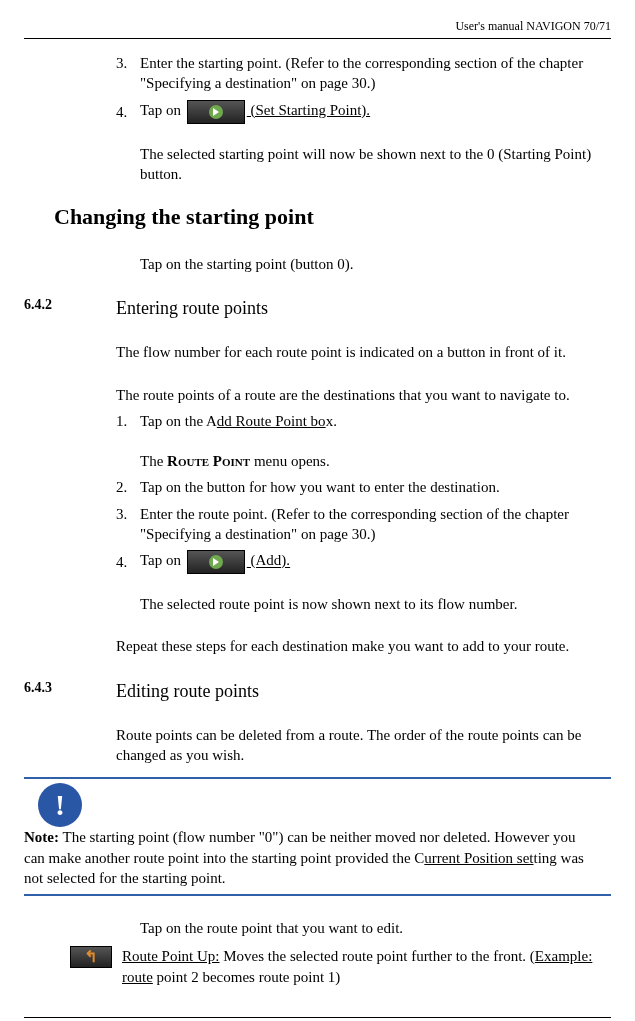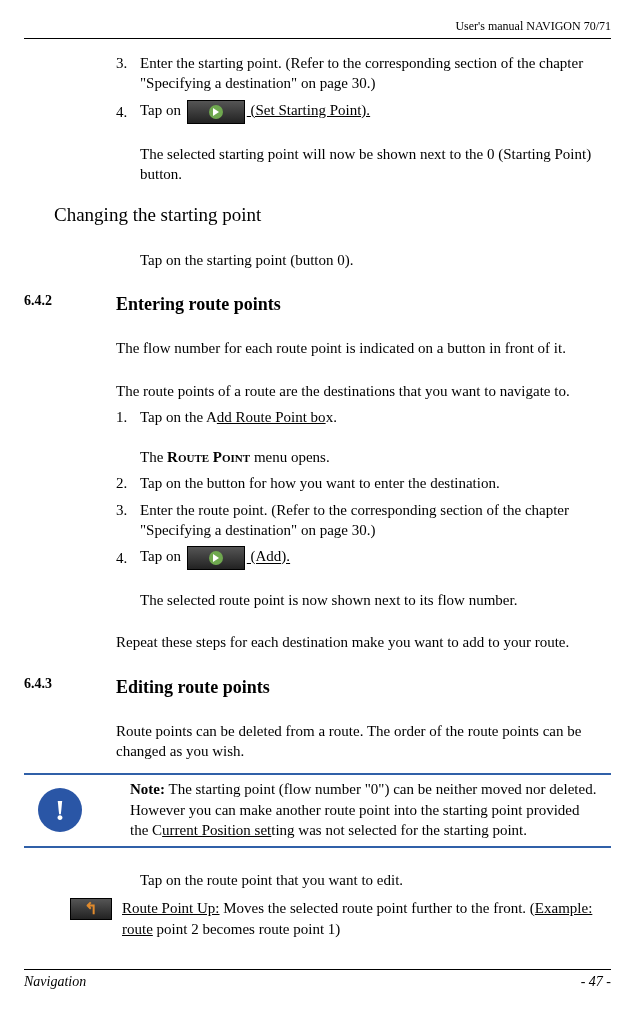--- a/index.html
+++ b/index.html
@@ -44,38 +44,38 @@
   }
   .num-line .txt {
     flex: 1;
   }
   .sub-indent {
     margin-left: 24px;
     margin-top: 20px;
   }
   .sub-heading {
     font-family: "Times New Roman", Times, serif;
-    font-weight: normal;
-    font-size: 19px;
+    font-weight: bold;
+    font-size: 22px;
     margin: 18px 0 10px 30px;
   }
   .section-row {
     display: flex;
     align-items: flex-start;
     margin-top: 22px;
     margin-bottom: 10px;
   }
   .section-num {
     width: 92px;
     font-weight: bold;
     font-size: 14px;
     flex-shrink: 0;
   }
   .section-title {
-    font-weight: bold;
+    font-weight: normal;
     font-size: 18px;
   }
   .para {
     margin-top: 22px;
   }
   .btn-icon {
     display: inline-block;
     vertical-align: middle;
     width: 56px;
     height: 22px;
@@ -128,20 +128,21 @@
   }
   .u {
     text-decoration: underline;
   }
   .note-box {
     border-top: 2px solid #3060a8;
     border-bottom: 2px solid #3060a8;
     margin: 12px 0 10px 0;
     display: flex;
     padding: 4px 6px 6px 0;
+    flex-direction: column;
   }
   .note-icon-cell {
     width: 92px;
     flex-shrink: 0;
     display: flex;
     align-items: center;
     justify-content: flex-start;
     padding-left: 14px;
   }
   .note-icon {

